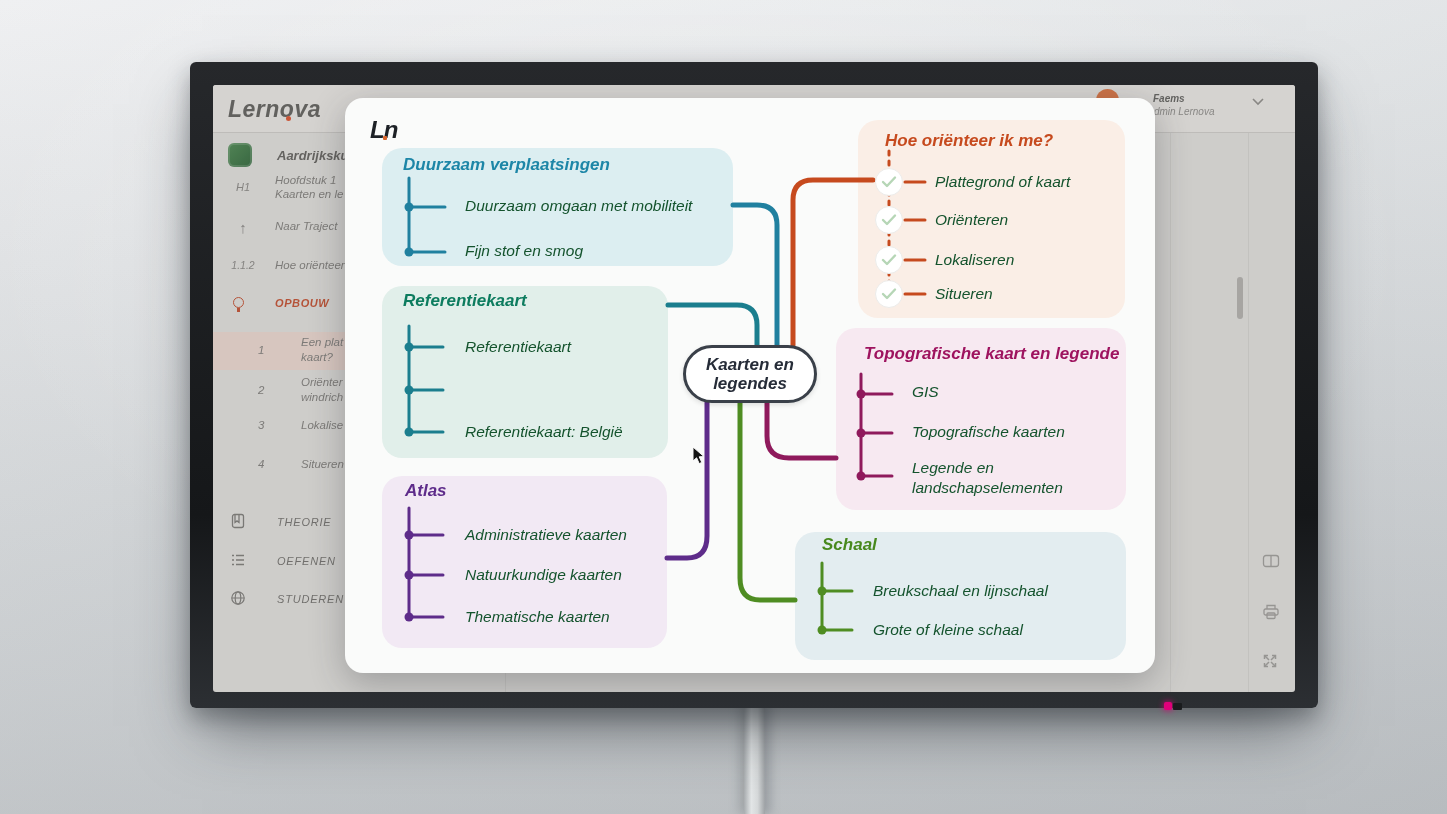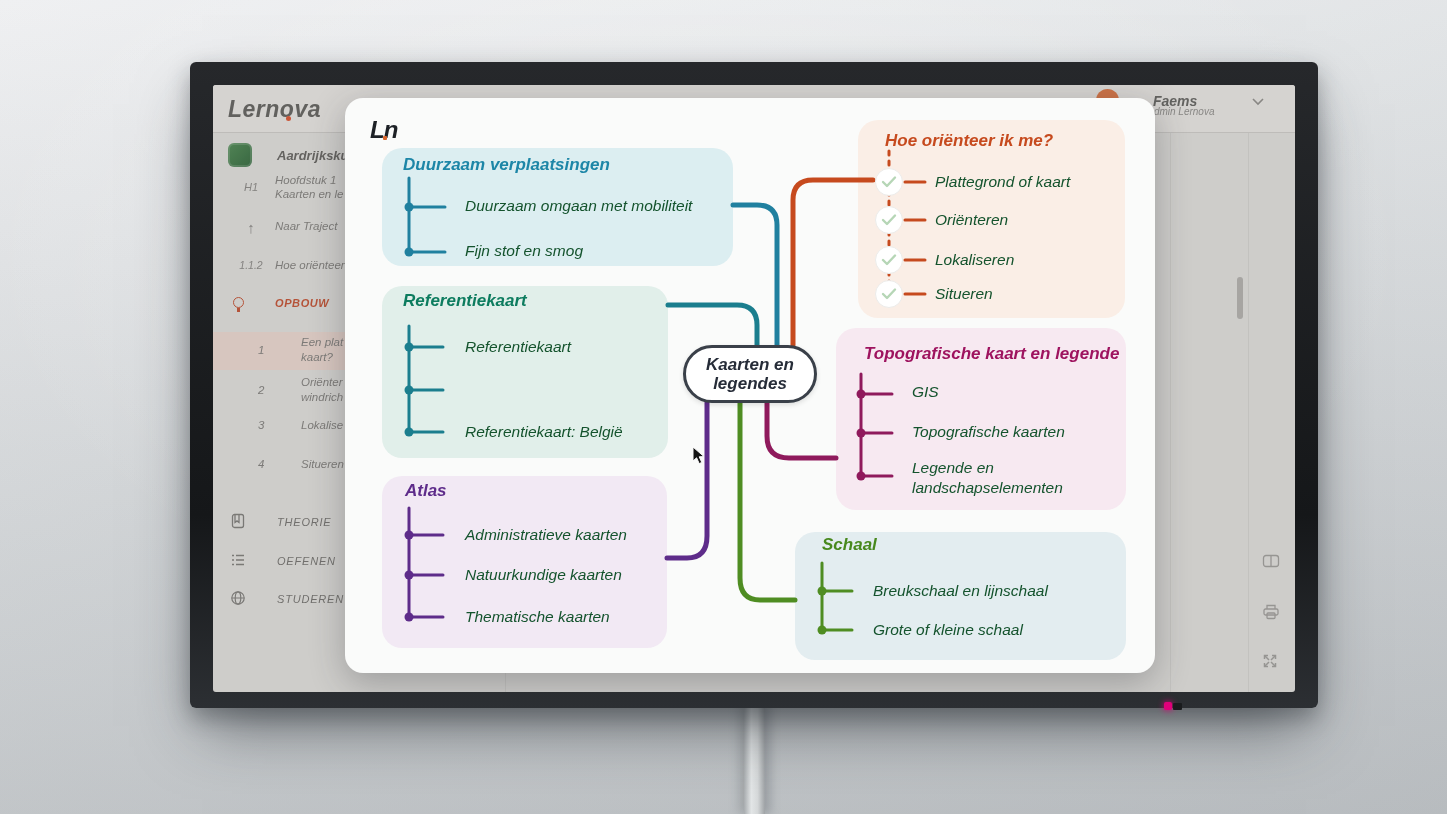--- a/index.html
+++ b/index.html
@@ -22,24 +22,24 @@
   .tv-led{position:absolute;bottom:-2px;left:974px;width:8px;height:8px;border-radius:2px;
     background:var(--led,#e0007a);box-shadow:0 0 6px var(--led,#e0007a);}
   .tv-led-nub{position:absolute;bottom:-2px;left:983px;width:9px;height:7px;background:#1a1c1e;border-radius:1px;}
   .screen{position:relative;width:100%;height:100%;background:#dcdbd9;border-radius:3px;overflow:hidden;}
   
   .app-header{position:absolute;left:0;top:0;right:0;height:48px;background:#e4e2e0;border-bottom:1px solid #c9c7c5;}
   .brand{position:absolute;left:15px;top:11px;font-size:23px;font-weight:bold;color:#5d5c5a;letter-spacing:.5px;}
   .brand .dot{position:absolute;left:58px;bottom:2px;width:5px;height:5px;border-radius:50%;background:#d8502e;}
   .avatar{position:absolute;left:883px;top:4px;width:23px;height:23px;border-radius:50%;
     background:radial-gradient(circle at 35% 30%,#e6powder,#d9703f);background:#d9703f;}
-  .user-name{position:absolute;left:940px;top:8px;font-size:14px;font-weight:bold;color:#5f5e5c;}
+  .user-name{position:absolute;left:940px;top:8px;font-size:10px;font-weight:bold;color:#5f5e5c;}
   .user-role{position:absolute;left:932px;top:21px;font-size:10px;color:#8b8987;}
   .chevron{position:absolute;left:1038px;top:12px;color:#8b8987;}
-  .sb-ico{position:absolute;left:13px;width:34px;text-align:center;color:#858381;font-size:12px;margin-left:8px;}
+  .sb-ico{position:absolute;left:13px;width:34px;text-align:center;color:#858381;font-size:12px;}
   .sb-label{position:absolute;left:62px;font-size:11.5px;color:#7c7a78;line-height:14px;white-space:nowrap;}
   .course-ico{position:absolute;left:15px;top:58px;width:24px;height:24px;border-radius:6px;
     background:linear-gradient(135deg,#49854f,#2d6338);box-shadow:inset 0 0 0 2px rgba(255,255,255,.15);}
   .course-title{position:absolute;left:64px;top:63px;font-size:13px;font-weight:bold;color:#605e5c;white-space:nowrap;}
   .opbouw{color:#bf4c2e !important;font-weight:bold;letter-spacing:.6px;font-size:11px !important;}
   .bulb{position:absolute;left:20px;top:212px;width:11px;height:11px;border:1.5px solid #bf4c2e;border-radius:50%;}
   .bulb::after{content:"";position:absolute;left:3px;top:10px;width:3px;height:4px;background:#bf4c2e;}
   .step{position:absolute;left:0;width:140px;}
   .step .num{position:absolute;left:45px;font-size:11.5px;color:#7c7a78;}
   .step .l1,.step .l2{position:absolute;left:88px;font-size:11.5px;color:#7c7a78;white-space:nowrap;}

